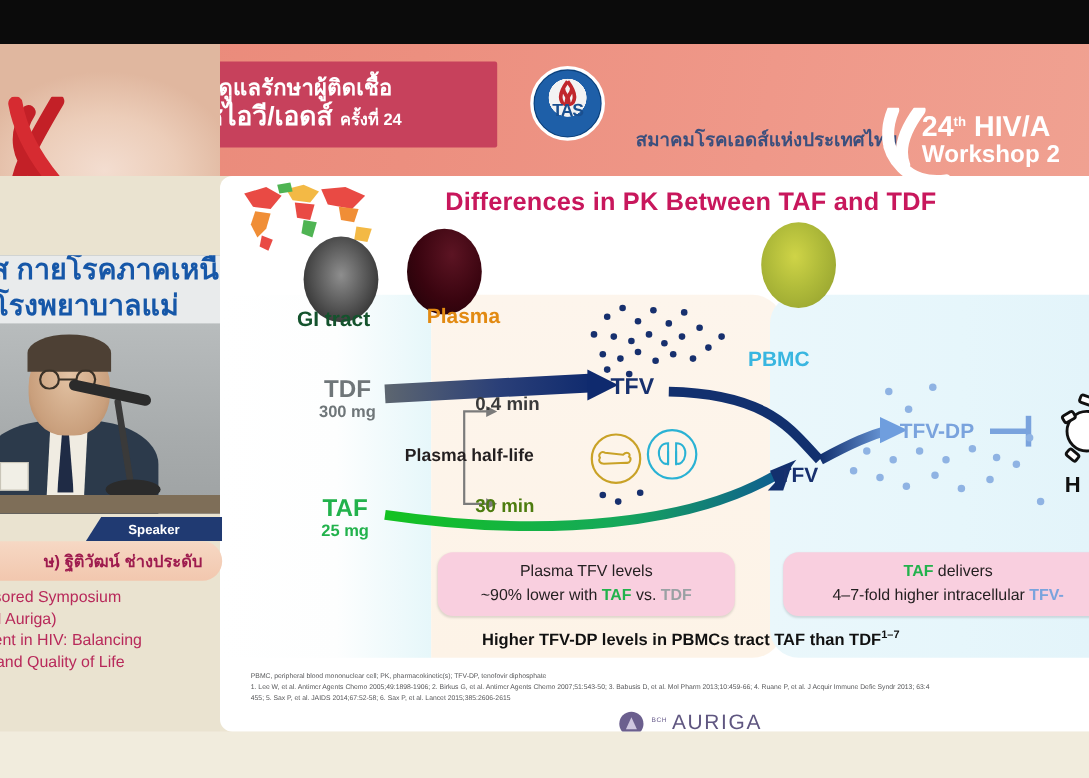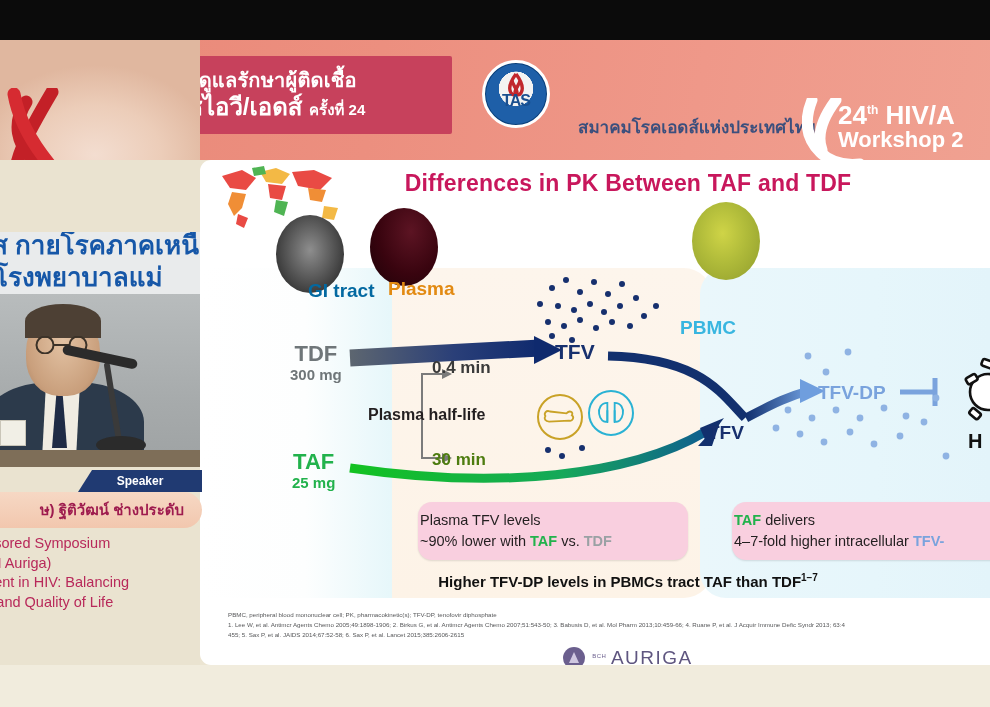--- a/index.html
+++ b/index.html
@@ -114,21 +114,21 @@
   }
   .photo-gi { left:76px; top:55px;
     background:radial-gradient(ellipse at 50% 45%, #8e8e8e 0%, #494949 60%, #1a1a1a 100%); }
   .photo-plasma { left:170px; top:48px;
     background:radial-gradient(ellipse at 60% 30%, #5c1423 0%, #39040f 55%, #1d0207 100%); }
   .photo-pbmc { left:492px; top:42px;
     background:radial-gradient(ellipse at 45% 40%, #cfd447 0%, #b0bb3a 45%, #8f9c2c 100%); }
   .zlabel {
     position:absolute; font-size:19px; font-weight:bold; white-space:nowrap;
   }
-  .zlabel-gi { left:70px; top:120px; color:#0369a1;margin-left:38px; }
+  .zlabel-gi { left:70px; top:120px; color:#14532d; }
   .zlabel-plasma { left:188px; top:118px; color:#e28a12; }
   .zlabel-pbmc { left:480px; top:118px; color:#39b6e0;margin-top:39px; }
 
   
   .drug { position:absolute; text-align:center; }
   .drug-name { font-size:22px; font-weight:bold; line-height:1.05; }
   .drug-dose { font-size:15px; font-weight:bold; line-height:1.3; }
   .tdf-block { left:90px; top:182px; }
   .tdf-block .drug-name { color:#6f7679; }
   .tdf-block .drug-dose { color:#6f7679; }
@@ -155,22 +155,22 @@
   .hiv-label  { left:768px; top:270px; font-size:20px; color:#111; }
 
   
   .organ { position:absolute; width:46px; height:46px; border-radius:50%; }
   .organ-bone { left:337px; top:234px; border:2px solid #c9a227; }
   .organ-kid  { left:388px; top:230px; border:2px solid #2ab2d4; }
 
   
   .callout {
     position:absolute; background:#f9cfdf; border-radius:14px;
-    color:#231f20; font-size:14.5px; line-height:1.45;
-    padding:8px 2px; box-shadow:0 1px 2px rgba(0,0,0,.12);margin-left:20px;
+    text-align:center; color:#231f20; font-size:14.5px; line-height:1.45;
+    padding:8px 2px; box-shadow:0 1px 2px rgba(0,0,0,.12);
   }
   .callout .b { font-weight:normal; }
   .callout .taf { color:#22b24c; font-weight:bold; }
   .callout .tdf { color:#9aa1a4; font-weight:bold; }
   .callout .tfvdp-t { color:#7aa3dd; font-weight:bold; }
   .callout-left { left:198px; top:342px; width:270px; }
   .callout-right { left:512px; top:342px; width:300px; }
 
   .caption {
     position:absolute; left:0; top:412px; width:100%; text-align:center;

